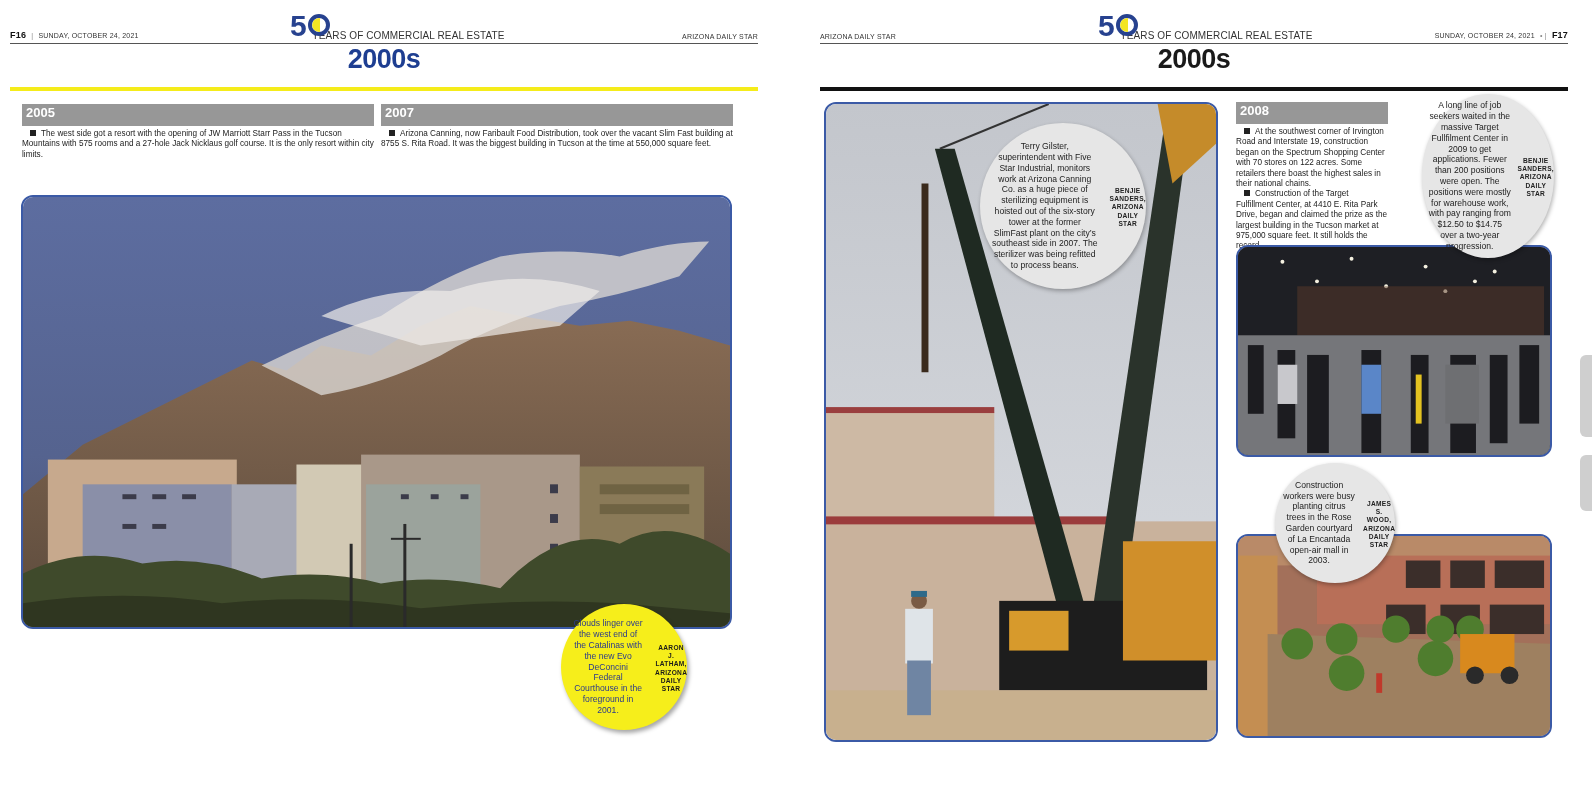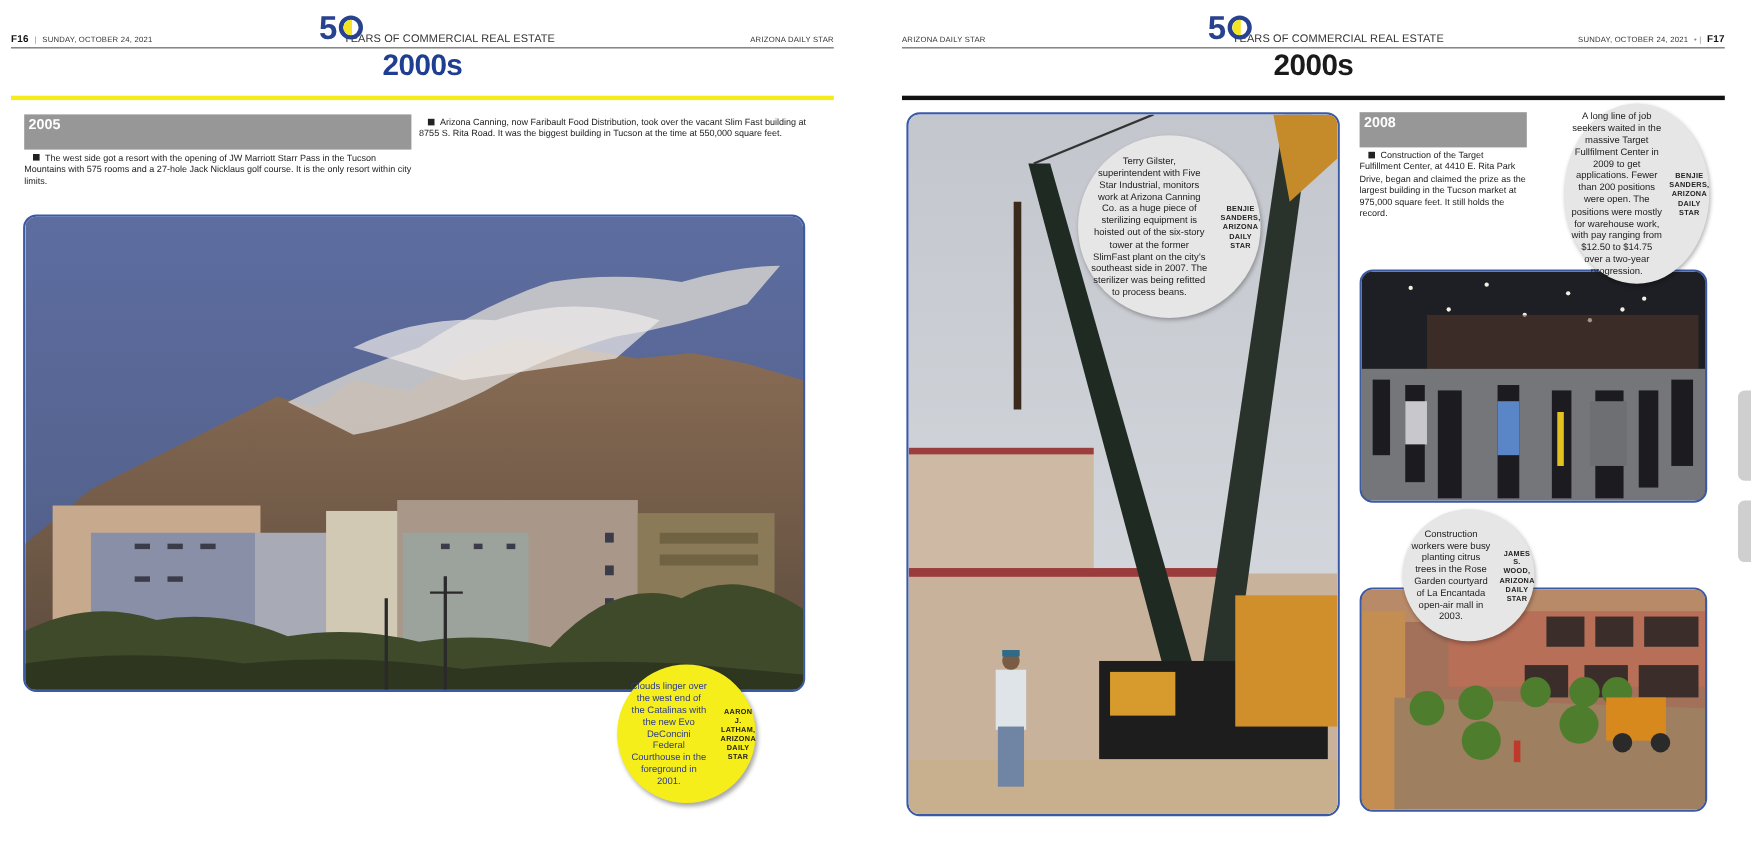--- a/index.html
+++ b/index.html
@@ -28,21 +28,21 @@
   
   .title { position: absolute; top: 44px; width: 100%; text-align: center; font-size: 27px; font-weight: bold; font-family: "Liberation Sans", sans-serif; letter-spacing: -0.5px; }
   .page-left .title { color: #1e3e91; left: 10px; width: 748px; }
   .page-right .title { color: #1a1a1a; left: 10px; width: 748px; }
   .rule { position: absolute; top: 87px; height: 4px; }
   .page-left .rule { left: 10px; width: 748px; background: #f5ec1a; }
   .page-right .rule { left: 10px; width: 748px; background: #111; }
 
   
   .year-block { position: absolute; }
-  .year-bar { background: #979797; color: #fff; font-weight: bold; font-size: 13px; padding: 1px 4px; height: 32px; line-height: 15px; }
+  .year-bar { background: #979797; color: #fff; font-weight: bold; font-size: 13px; padding: 1px 4px; height: 22px; line-height: 15px; }
   .year-text { font-size: 8.2px; line-height: 10.4px; color: #222; margin-top: 3px; font-family: "Liberation Sans", sans-serif; }
   .bullet { display: inline-block; width: 6px; height: 6px; background: #222; margin: 0 5px 0 8px; vertical-align: 0px; }
 
   
   .photo { position: absolute; border: 2px solid #3b5aa6; border-radius: 12px; overflow: hidden; }
   .photo svg { display: block; width: 100%; height: 100%; }
 
   
   .caption { position: absolute; border-radius: 50%; text-align: center; display: flex; justify-content: center; align-items: center; font-size: 8.6px; line-height: 10.8px; font-family: "Liberation Sans", sans-serif; }
   .caption .cap-text { padding: 0 12px; }
@@ -77,20 +77,21 @@
 
   <div class="title">2000s</div>
   <div class="rule"></div>
 
   <div class="year-block" style="left:22px; top:104px; width:352px;">
     <div class="year-bar">2005</div>
     <div class="year-text"><span class="bullet"></span><span>The west side got a resort with the opening of JW Marriott Starr Pass in the Tucson Mountains with 575 rooms and a 27-hole Jack Nicklaus golf course. It is the only resort within city limits.</span></div>
   </div>
 
   <div class="year-block" style="left:381px; top:104px; width:352px;">
+    <div class="year-bar">2007</div>
     <div class="year-text"><span class="bullet"></span><span>Arizona Canning, now Faribault Food Distribution, took over the vacant Slim Fast building at 8755 S. Rita Road. It was the biggest building in Tucson at the time at 550,000 square feet.</span></div>
   </div>
 
   <div class="photo" style="left:21px; top:195px; width:711px; height:434px;">
     <svg viewBox="0 0 711 434" preserveAspectRatio="none">
       <defs>
         <linearGradient id="sky1" x1="0" y1="0" x2="0" y2="1">
           <stop offset="0" stop-color="#5d6da0"></stop>
           <stop offset="0.6" stop-color="#55638f"></stop>
           <stop offset="1" stop-color="#4a5479"></stop>
@@ -199,20 +200,21 @@
     <div class="cap-text">Terry Gilster, superintendent with Five Star Industrial, monitors work at Arizona Canning Co. as a huge piece of sterilizing equipment is hoisted out of the six-story tower at the former SlimFast plant on the city’s southeast side in 2007. The sterilizer was being refitted to process beans.</div>
     <div class="credit">
       <div>BENJIE SANDERS,</div>
       <div>ARIZONA DAILY STAR</div>
     </div>
   </div>
 
   <div class="year-block" style="left:426px; top:102px; width:152px;">
     <div class="year-bar">2008</div>
     <div class="year-text">
+      <div><span class="bullet"></span><span>At the southwest corner of Irvington Road and Interstate 19, construction began on the Spectrum Shopping Center with 70 stores on 122 acres. Some retailers there boast the highest sales in their national chains.</span></div>
       <div><span class="bullet"></span><span>Construction of the Target Fulfillment Center, at 4410 E. Rita Park Drive, began and claimed the prize as the largest building in the Tucson market at 975,000 square feet. It still holds the record.</span></div>
     </div>
   </div>
 
   <div class="photo" style="left:426px; top:245px; width:316px; height:212px;">
     <svg viewBox="0 0 316 212" preserveAspectRatio="none">
       <rect width="316" height="212" fill="#2b2b2f"></rect>
       <rect x="0" y="0" width="316" height="90" fill="#1e1f24"></rect>
       <g fill="#f4f0e0">
         <circle cx="45" cy="15" r="2"></circle>

